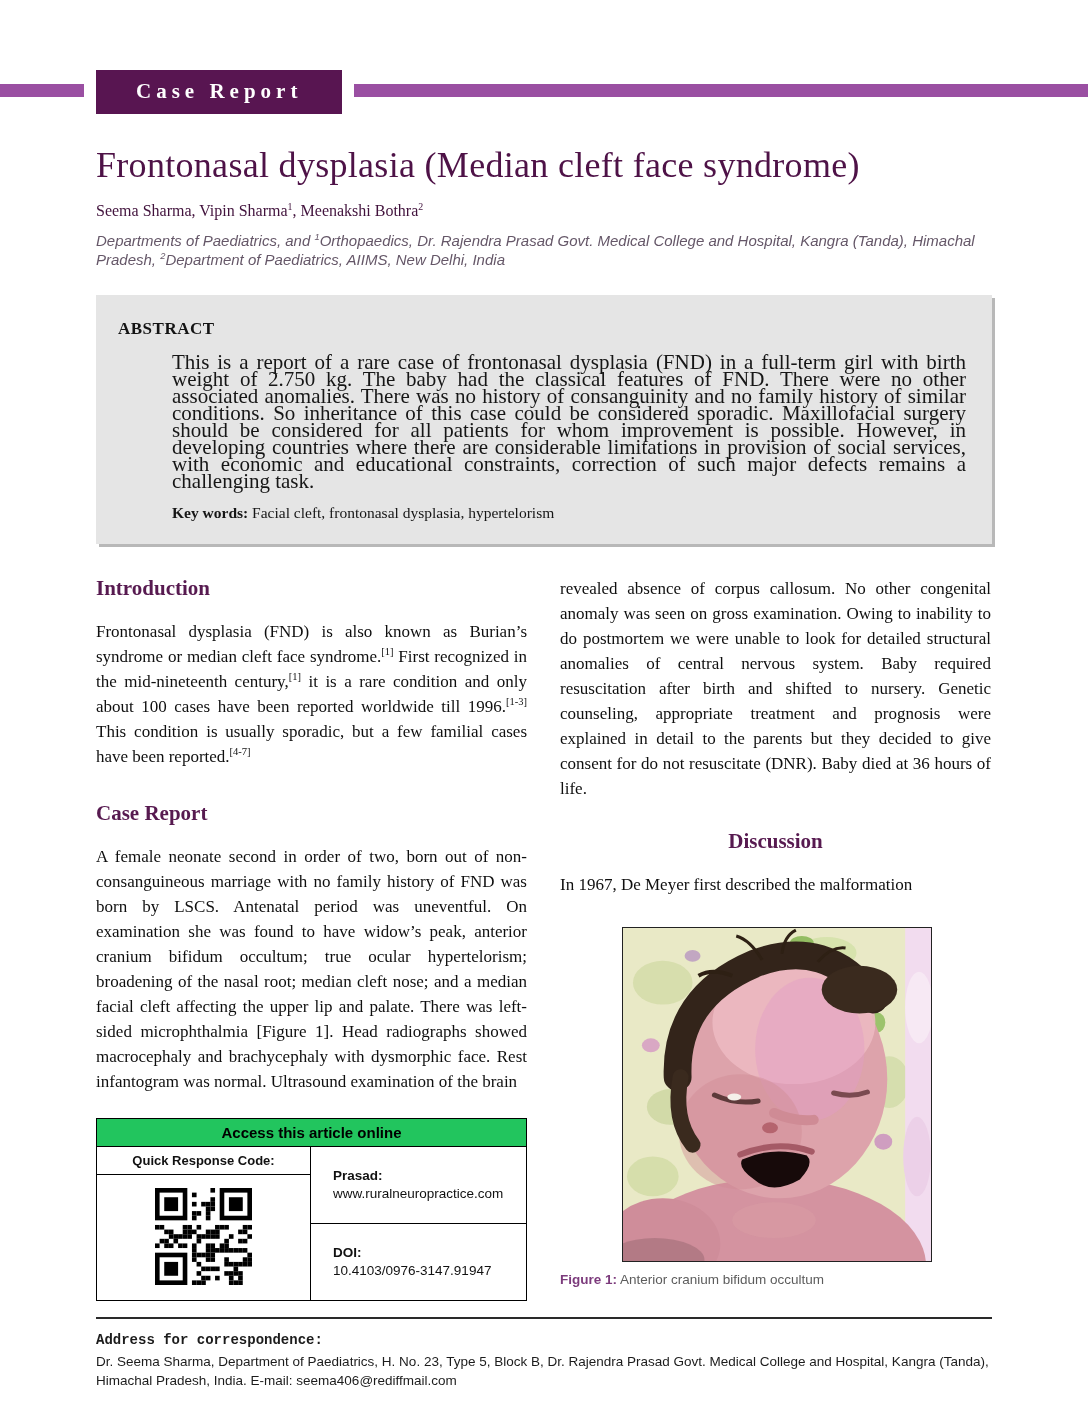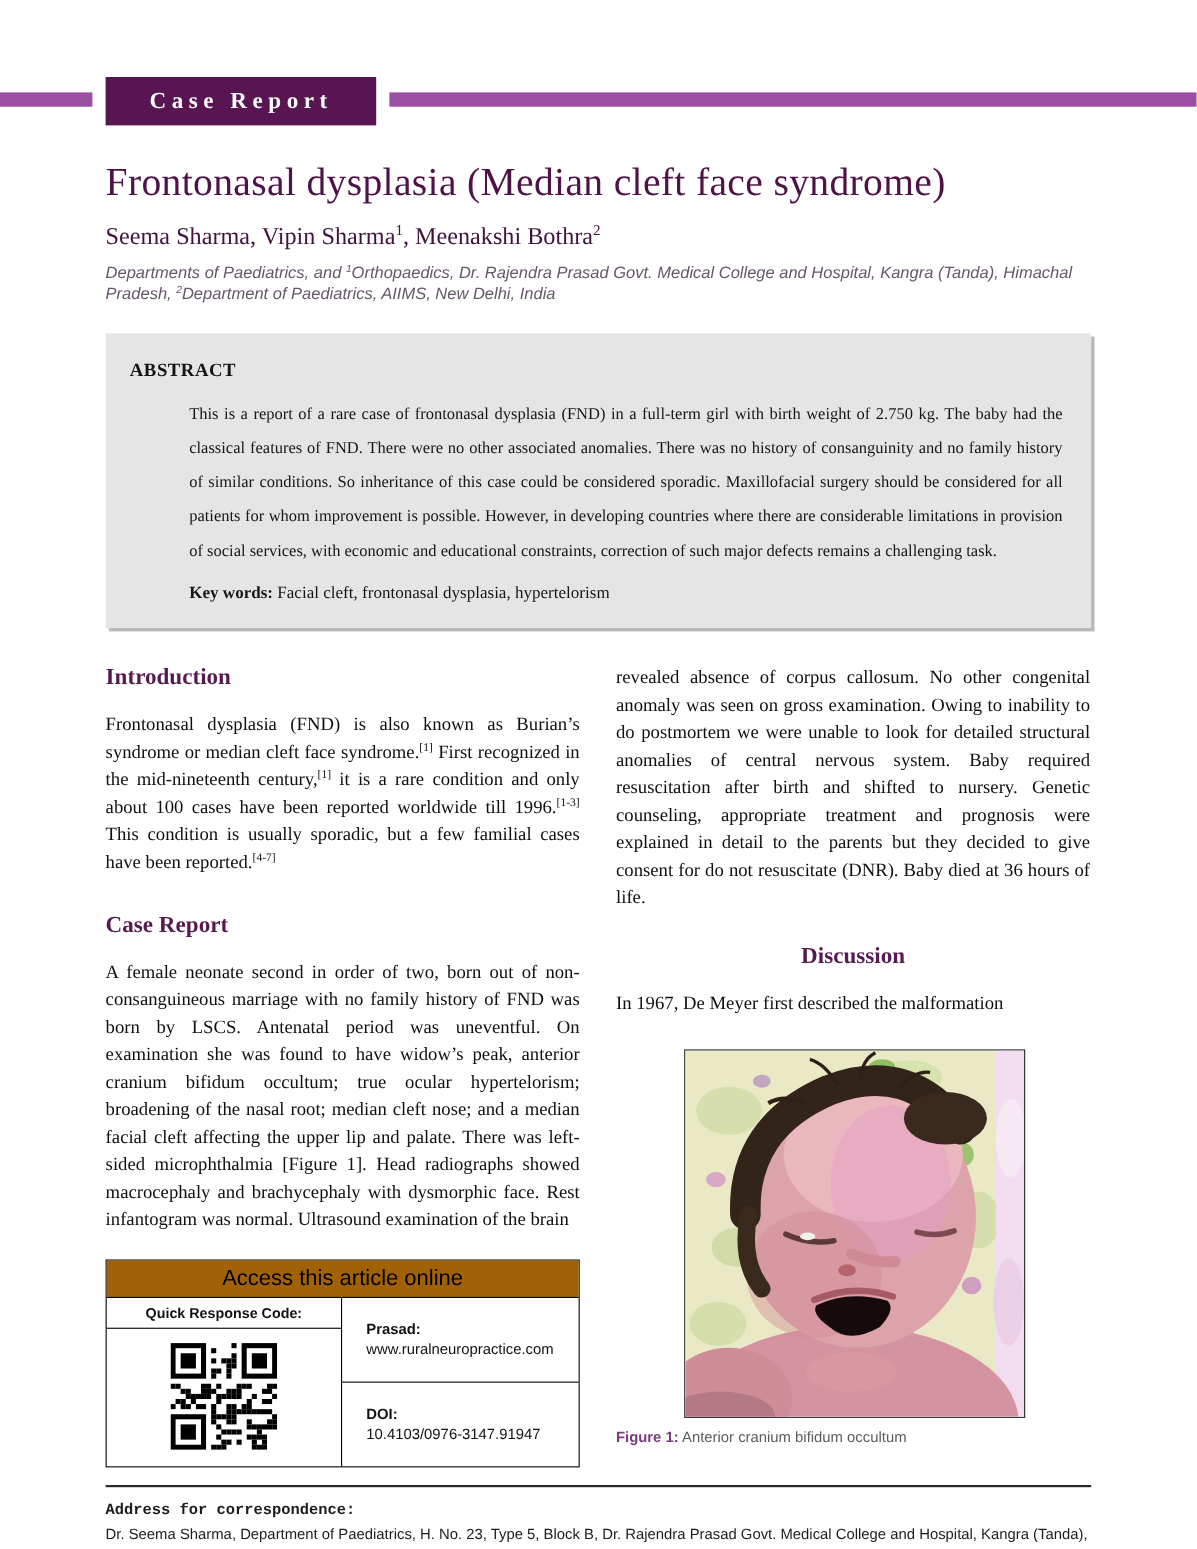--- a/index.html
+++ b/index.html
@@ -16,54 +16,54 @@
     background:#581551; color:#fff; font-family:"Liberation Serif", serif;
     font-weight:bold; font-size:21px; letter-spacing:5px;
     padding:9px 40px 10px; text-align:center;
   }
   
   .content { position:relative; padding:144px 96px 12px 96px; }
   h1.title {
     font-size:36px; font-weight:normal; color:#4e1247; letter-spacing:.3px;
     margin-bottom:16px;
   }
-  .authors { font-size:22px; color:#41123c; margin-bottom:11px; }
+  .authors { font-size:16px; color:#41123c; margin-bottom:11px; }
   .affiliation {
     font-family:"Liberation Sans", sans-serif; font-style:italic;
     font-size:15px; line-height:19px; color:#655768; margin-bottom:26px;
   }
   sup { font-size:.62em; line-height:0; vertical-align:super; }
   
   .abstract {
     background:#e5e5e5; box-shadow:3px 3px 0 rgba(125,125,125,.55);
     padding:24px 26px 22px 22px; margin-bottom:32px;
   }
   .abstract h2 { font-size:17px; letter-spacing:.5px; color:#141414; margin-bottom:15px; }
   .abstract .abs-body {
-    margin-left:54px; font-size:15px; line-height:31px;
+    margin-left:54px; font-size:21px; line-height:17px;
     text-align:justify; color:#161616;
   }
   .abstract .keywords { margin-left:54px; margin-top:14px; font-size:15.5px; color:#161616; }
   .abstract .keywords b { font-weight:bold; }
   
   .columns { display:flex; gap:33px; }
   .col { width:431px; }
   h3.sec {
     font-size:21px; color:#571a50; margin-bottom:18px; font-weight:bold;
   }
   p.body { font-size:17px; line-height:25px; text-align:justify; color:#0f0f0f; }
   .mt { margin-top:32px; }
   
   .access {
     border:1px solid #000; margin-top:24px;
     font-family:"Liberation Sans", sans-serif;
   }
   .access-header {
-    background:#a16207; border-bottom:1px solid #000; text-align:center;
-    font-weight:normal; font-size:20px; padding:5px 0; color:#000;
+    background:#22c55e; border-bottom:1px solid #000; text-align:center;
+    font-weight:bold; font-size:15px; padding:5px 0; color:#000;
   }
   .access-row { display:flex; min-height:136px; }
   .qr-cell { width:214px; border-right:1px solid #000; }
   .qr-label {
     text-align:center; font-weight:bold; font-size:13px; padding:6px 0;
     border-bottom:1px solid #000;
   }
   .qr-wrap { display:flex; justify-content:center; padding:13px 0 15px; }
   .info-cell { flex:1; display:flex; flex-direction:column; }
   .info-row { flex:1; display:flex; flex-direction:column; justify-content:center; padding-left:22px; font-size:13.5px; line-height:18px; }

